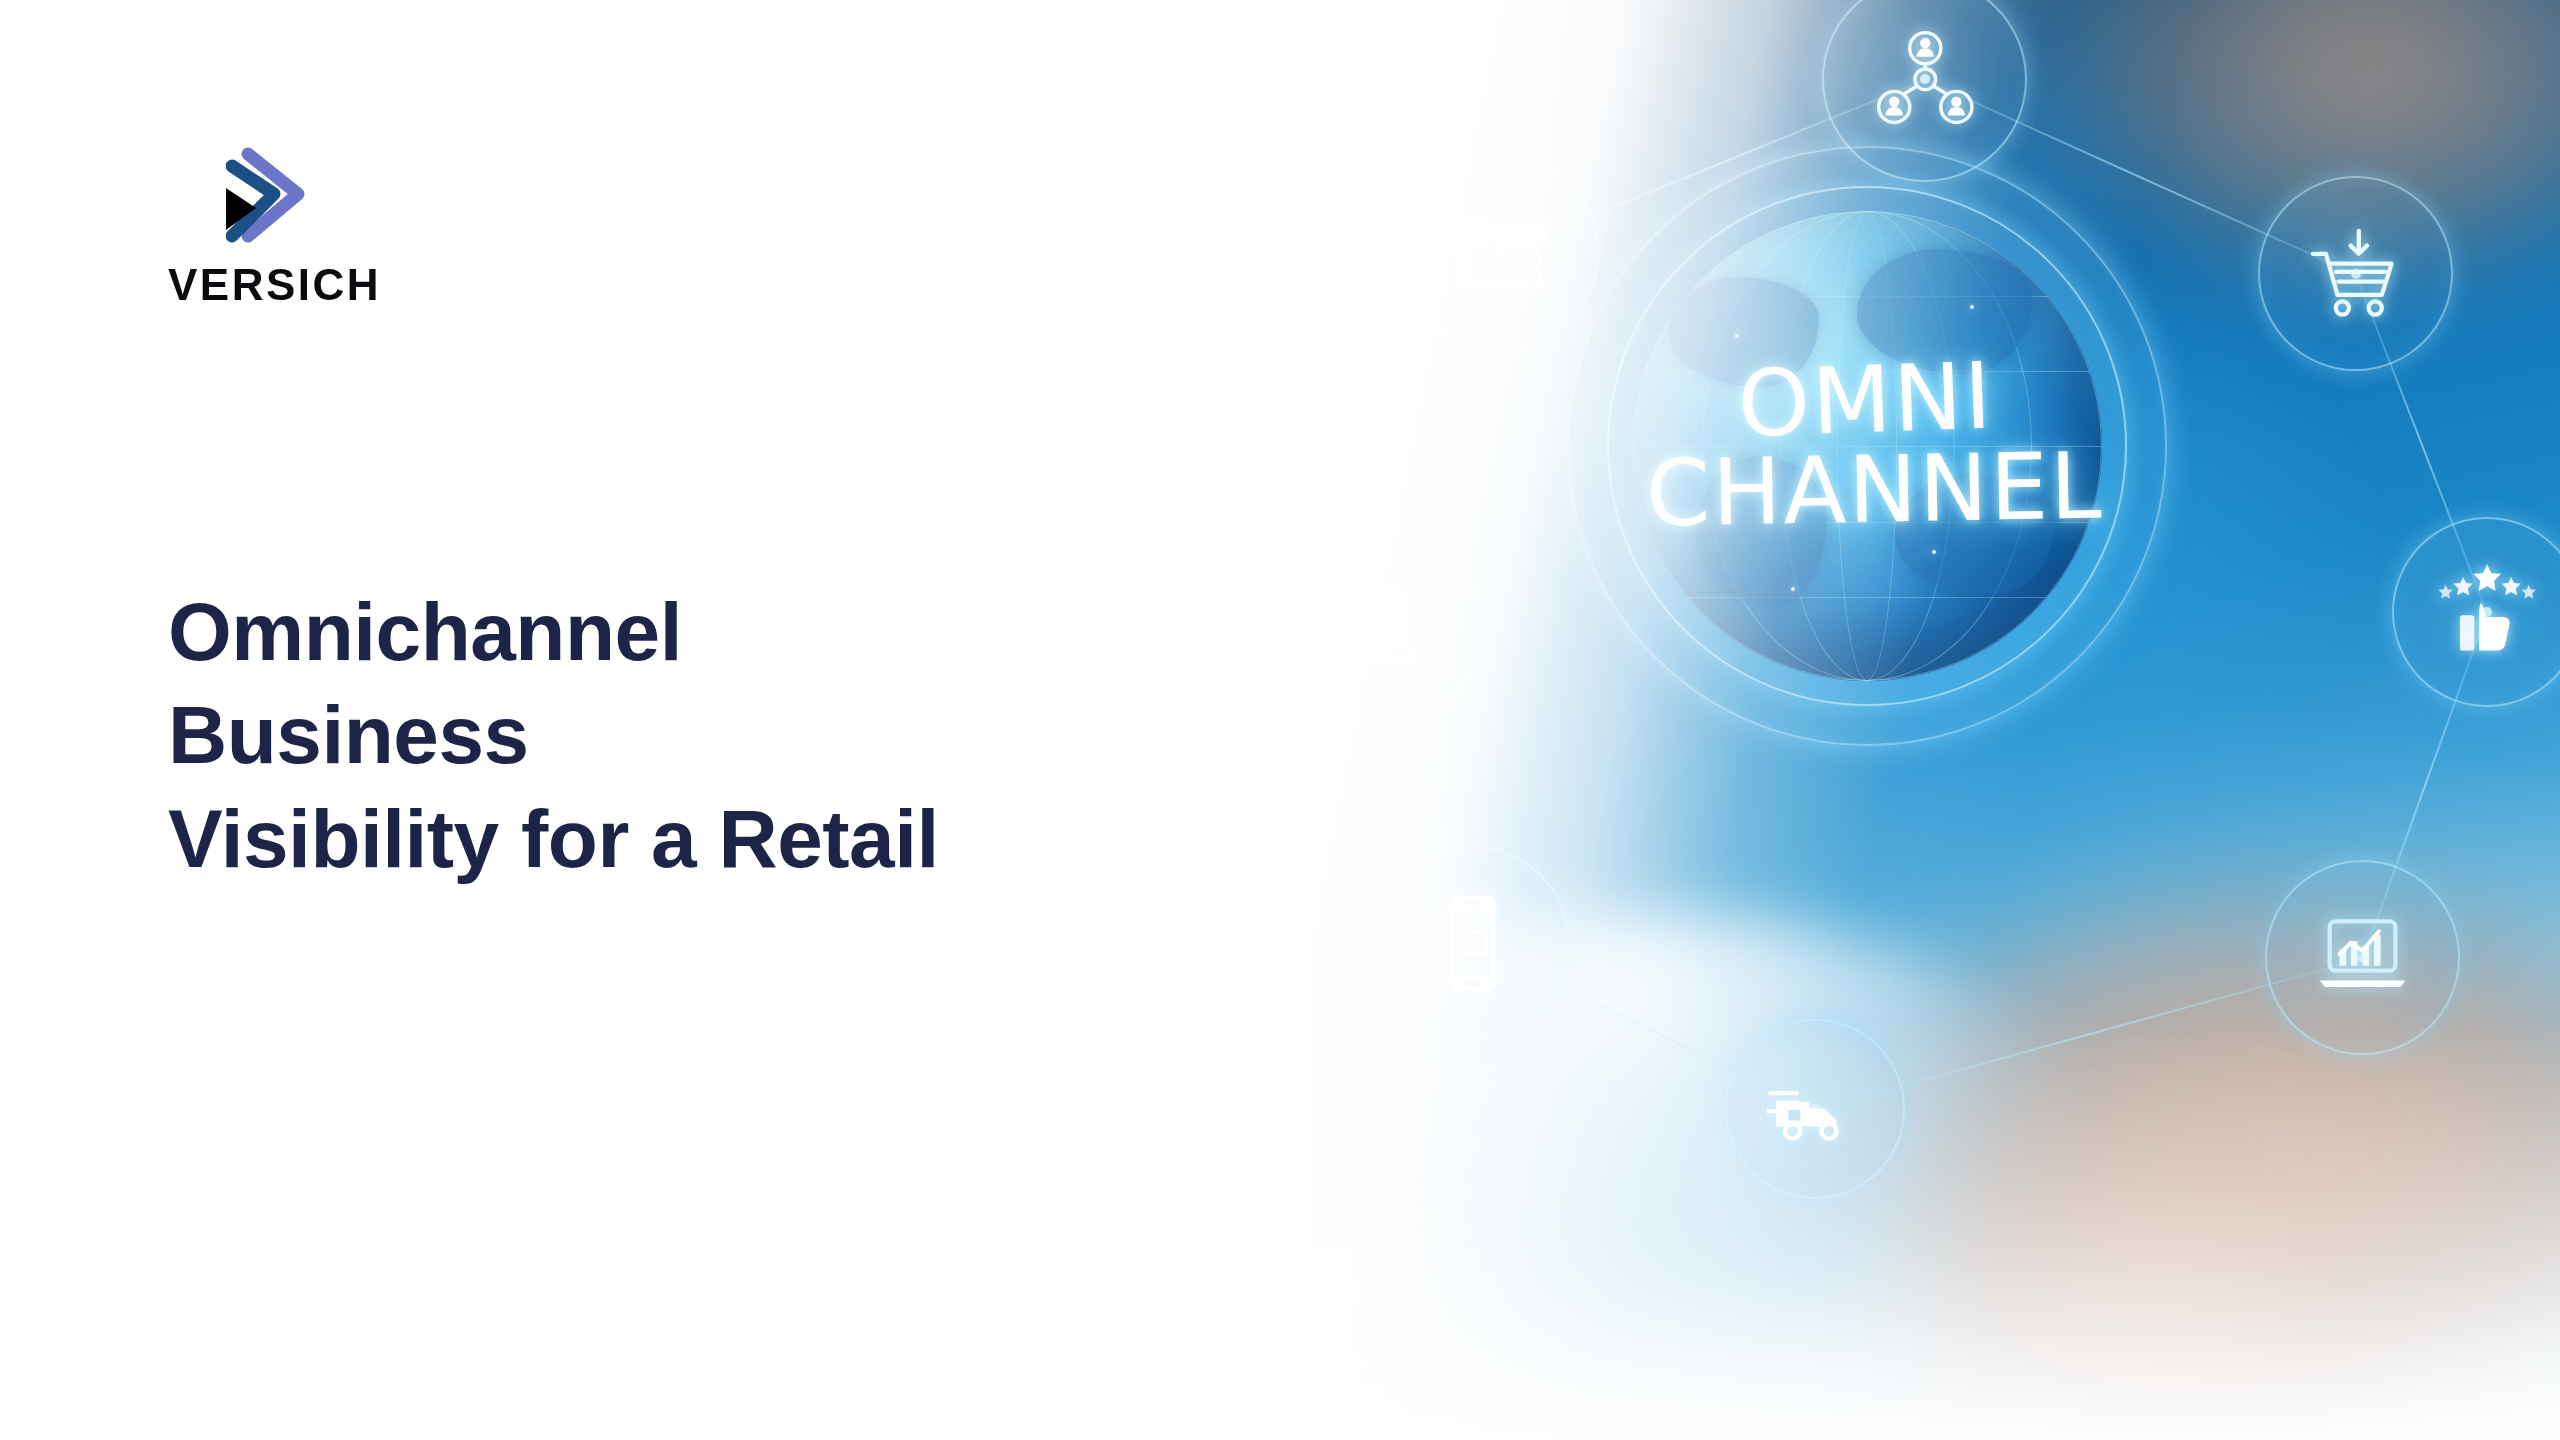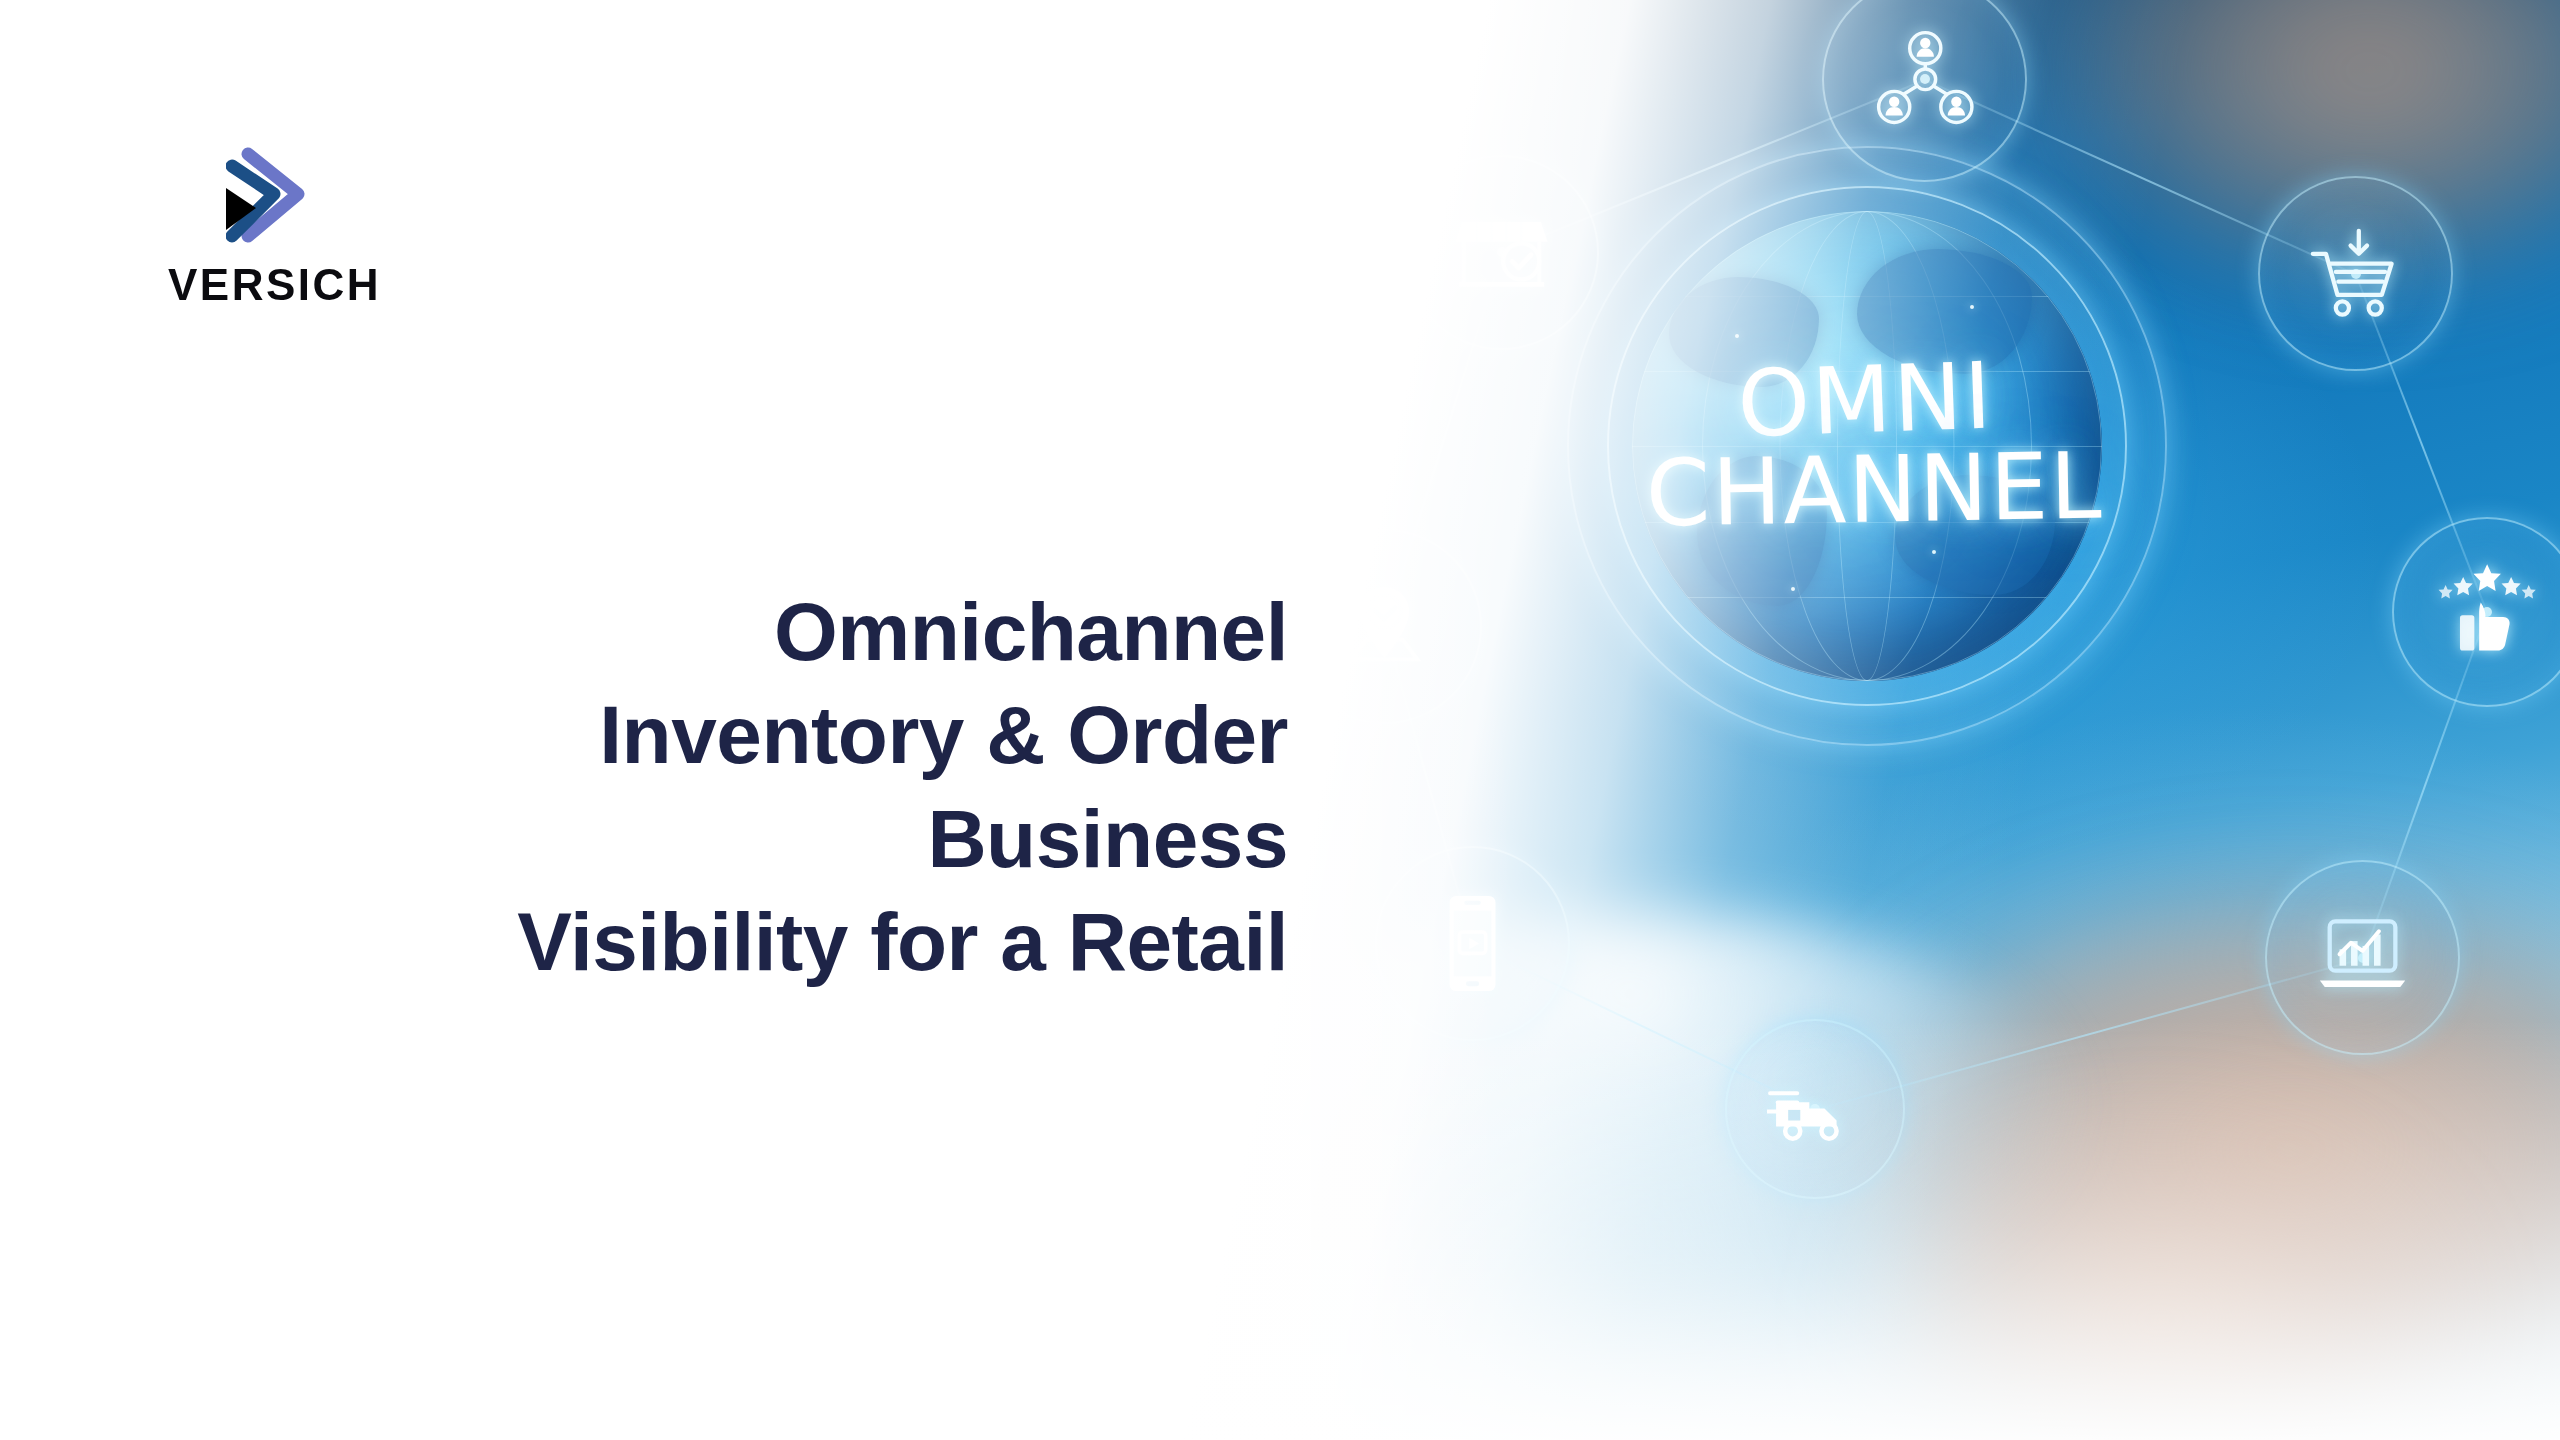--- a/index.html
+++ b/index.html
@@ -163,21 +163,20 @@
     font-size:44px; font-weight:bold; letter-spacing:2.5px;
     color:#0b0b0f;
     font-family:"Liberation Sans", sans-serif;
   }
   #headline {
     position:absolute; left:168px; top:580px;
     width:1120px; z-index:6;
     font-size:82px; line-height:1.26;
     font-weight:bold; color:#1e2447;
     letter-spacing:-0.5px;
-    text-align:right;
   }
   #headline .hl-line { display:block; }
 </style>
 </head>
 <body>
 
 <div id="hero-image">
 
   <div class="skin a"></div>
   <div class="skin b"></div>
@@ -345,16 +344,15 @@
   <svg id="logo-mark" viewBox="0 0 140 108">
     <path d="M22 14 L72 54 L22 96" fill="none" stroke="#6b76c8" stroke-width="13" stroke-linecap="round" stroke-linejoin="round"></path>
     <path d="M6 26 L48 54 L6 96" fill="none" stroke="#1c4f86" stroke-width="13" stroke-linecap="round" stroke-linejoin="round"></path>
     <path d="M0 48 L30 68 L0 90 Z" fill="#000000"></path>
   </svg>
   <span id="logo-word">VERSICH</span>
 </div>
 
 <h1 id="headline">
   <span class="hl-line">Omnichannel</span>
-  <span class="hl-line">Inventory &amp; Order</span>
   <span class="hl-line">Business</span>
   <span class="hl-line">Visibility for a Retail</span>
 </h1>
 
 </body></html>

